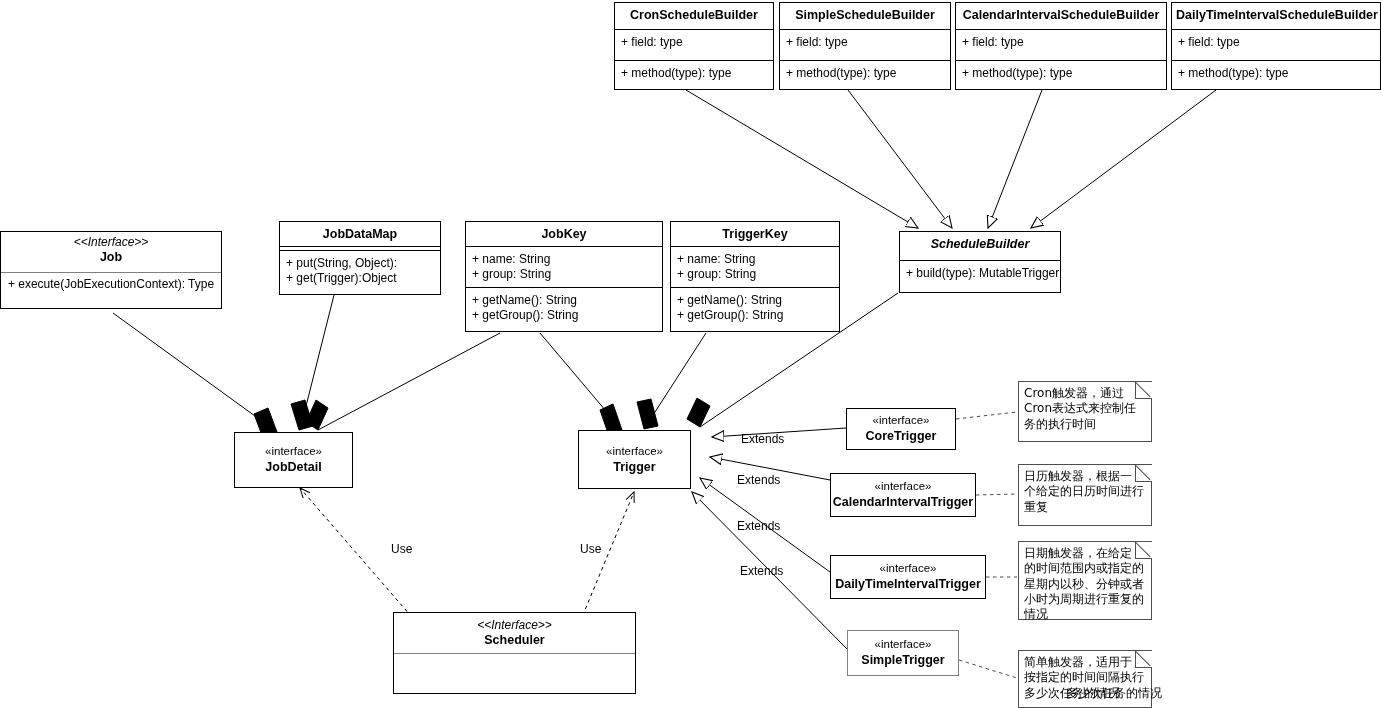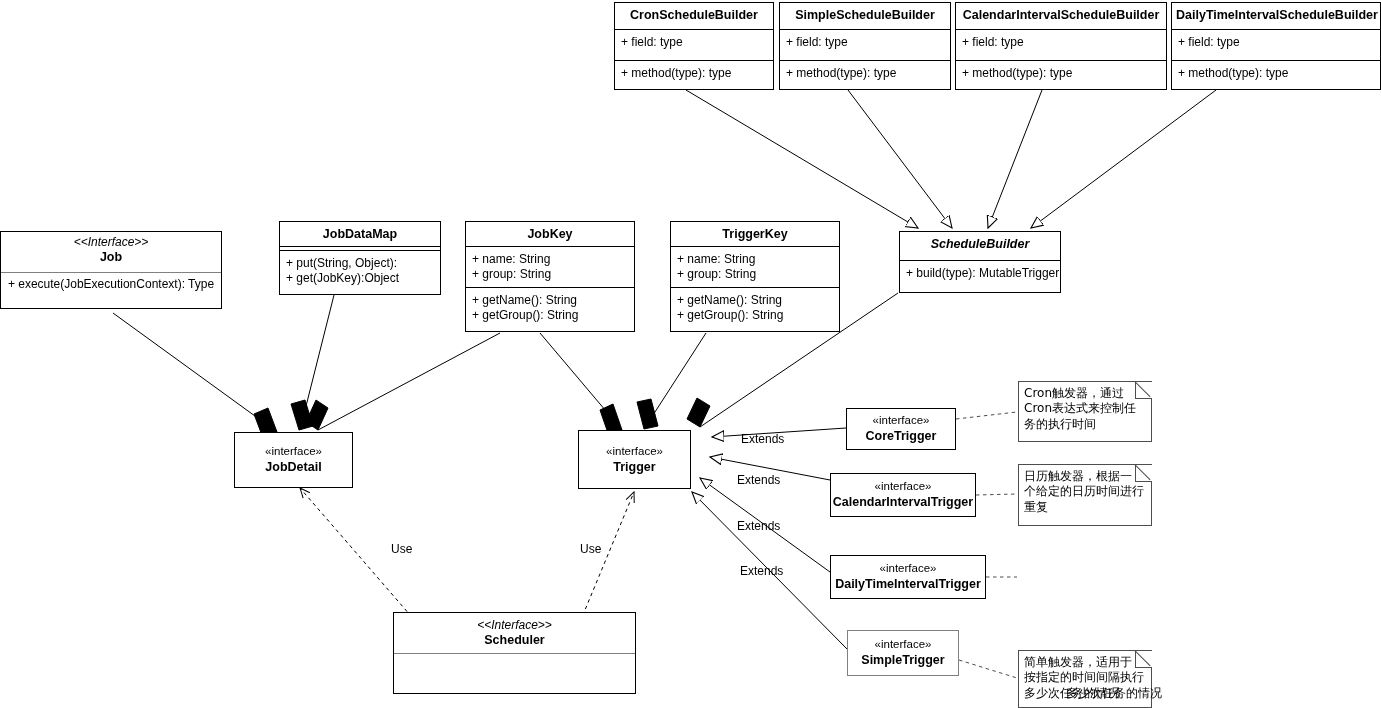--- a/index.html
+++ b/index.html
@@ -207,25 +207,25 @@
     </div>
   </div>
 
   <div class="uml" style="left:279px;top:221px;width:162px;height:74px;">
     <div class="cmp title-cmp" style="height:24px;">
       <span class="nm">JobDataMap</span>
     </div>
     <div class="cmp" style="height:4px;"></div>
     <div class="cmp feat-cmp" style="height:44px;">
       <span class="ln">+ put(String, Object):</span>
-      <span class="ln">+ get(JobKey):Object</span>
-    </div>
-  </div>
-
-  <div class="uml" style="left:465px;top:221px;width:170px;height:111px;">
+      <span class="ln">+ get(Trigger):Object</span>
+    </div>
+  </div>
+
+  <div class="uml" style="left:465px;top:221px;width:198px;height:111px;">
     <div class="cmp title-cmp" style="height:24px;">
       <span class="nm">JobKey</span>
     </div>
     <div class="cmp feat-cmp" style="height:41px;">
       <span class="ln">+ name: String</span>
       <span class="ln">+ group: String</span>
     </div>
     <div class="cmp feat-cmp" style="height:46px;">
       <span class="ln">+ getName(): String</span>
       <span class="ln">+ getGroup(): String</span>
@@ -315,20 +315,31 @@
   <div class="note" style="left:1018px;top:464px;width:134px;height:62px;">
     <div class="rt"></div>
     <div class="fold"></div>
     <div class="body">
       <span class="l">日历触发器，根据一</span>
       <span class="l">个给定的日历时间进行</span>
       <span class="l">重复</span>
     </div>
   </div>
 
+  <div class="note" style="left:1018px;top:541px;width:134px;height:79px;">
+    <div class="rt"></div>
+    <div class="fold"></div>
+    <div class="body">
+      <span class="l">日期触发器，在给定</span>
+      <span class="l">的时间范围内或指定的</span>
+      <span class="l">星期内以秒、分钟或者</span>
+      <span class="l">小时为周期进行重复的</span>
+      <span class="l">情况</span>
+    </div>
+  </div>
 
   <div class="note" style="left:1018px;top:650px;width:134px;height:58px;">
     <div class="rt"></div>
     <div class="fold"></div>
     <div class="body">
       <span class="l">简单触发器，适用于</span>
       <span class="l">按指定的时间间隔执行</span>
       <span class="l" style="position:relative;">
         <span>多少次任务的情况</span>
         <span class="overlap" style="left:42px;top:0;">多少次任务的情况</span>

